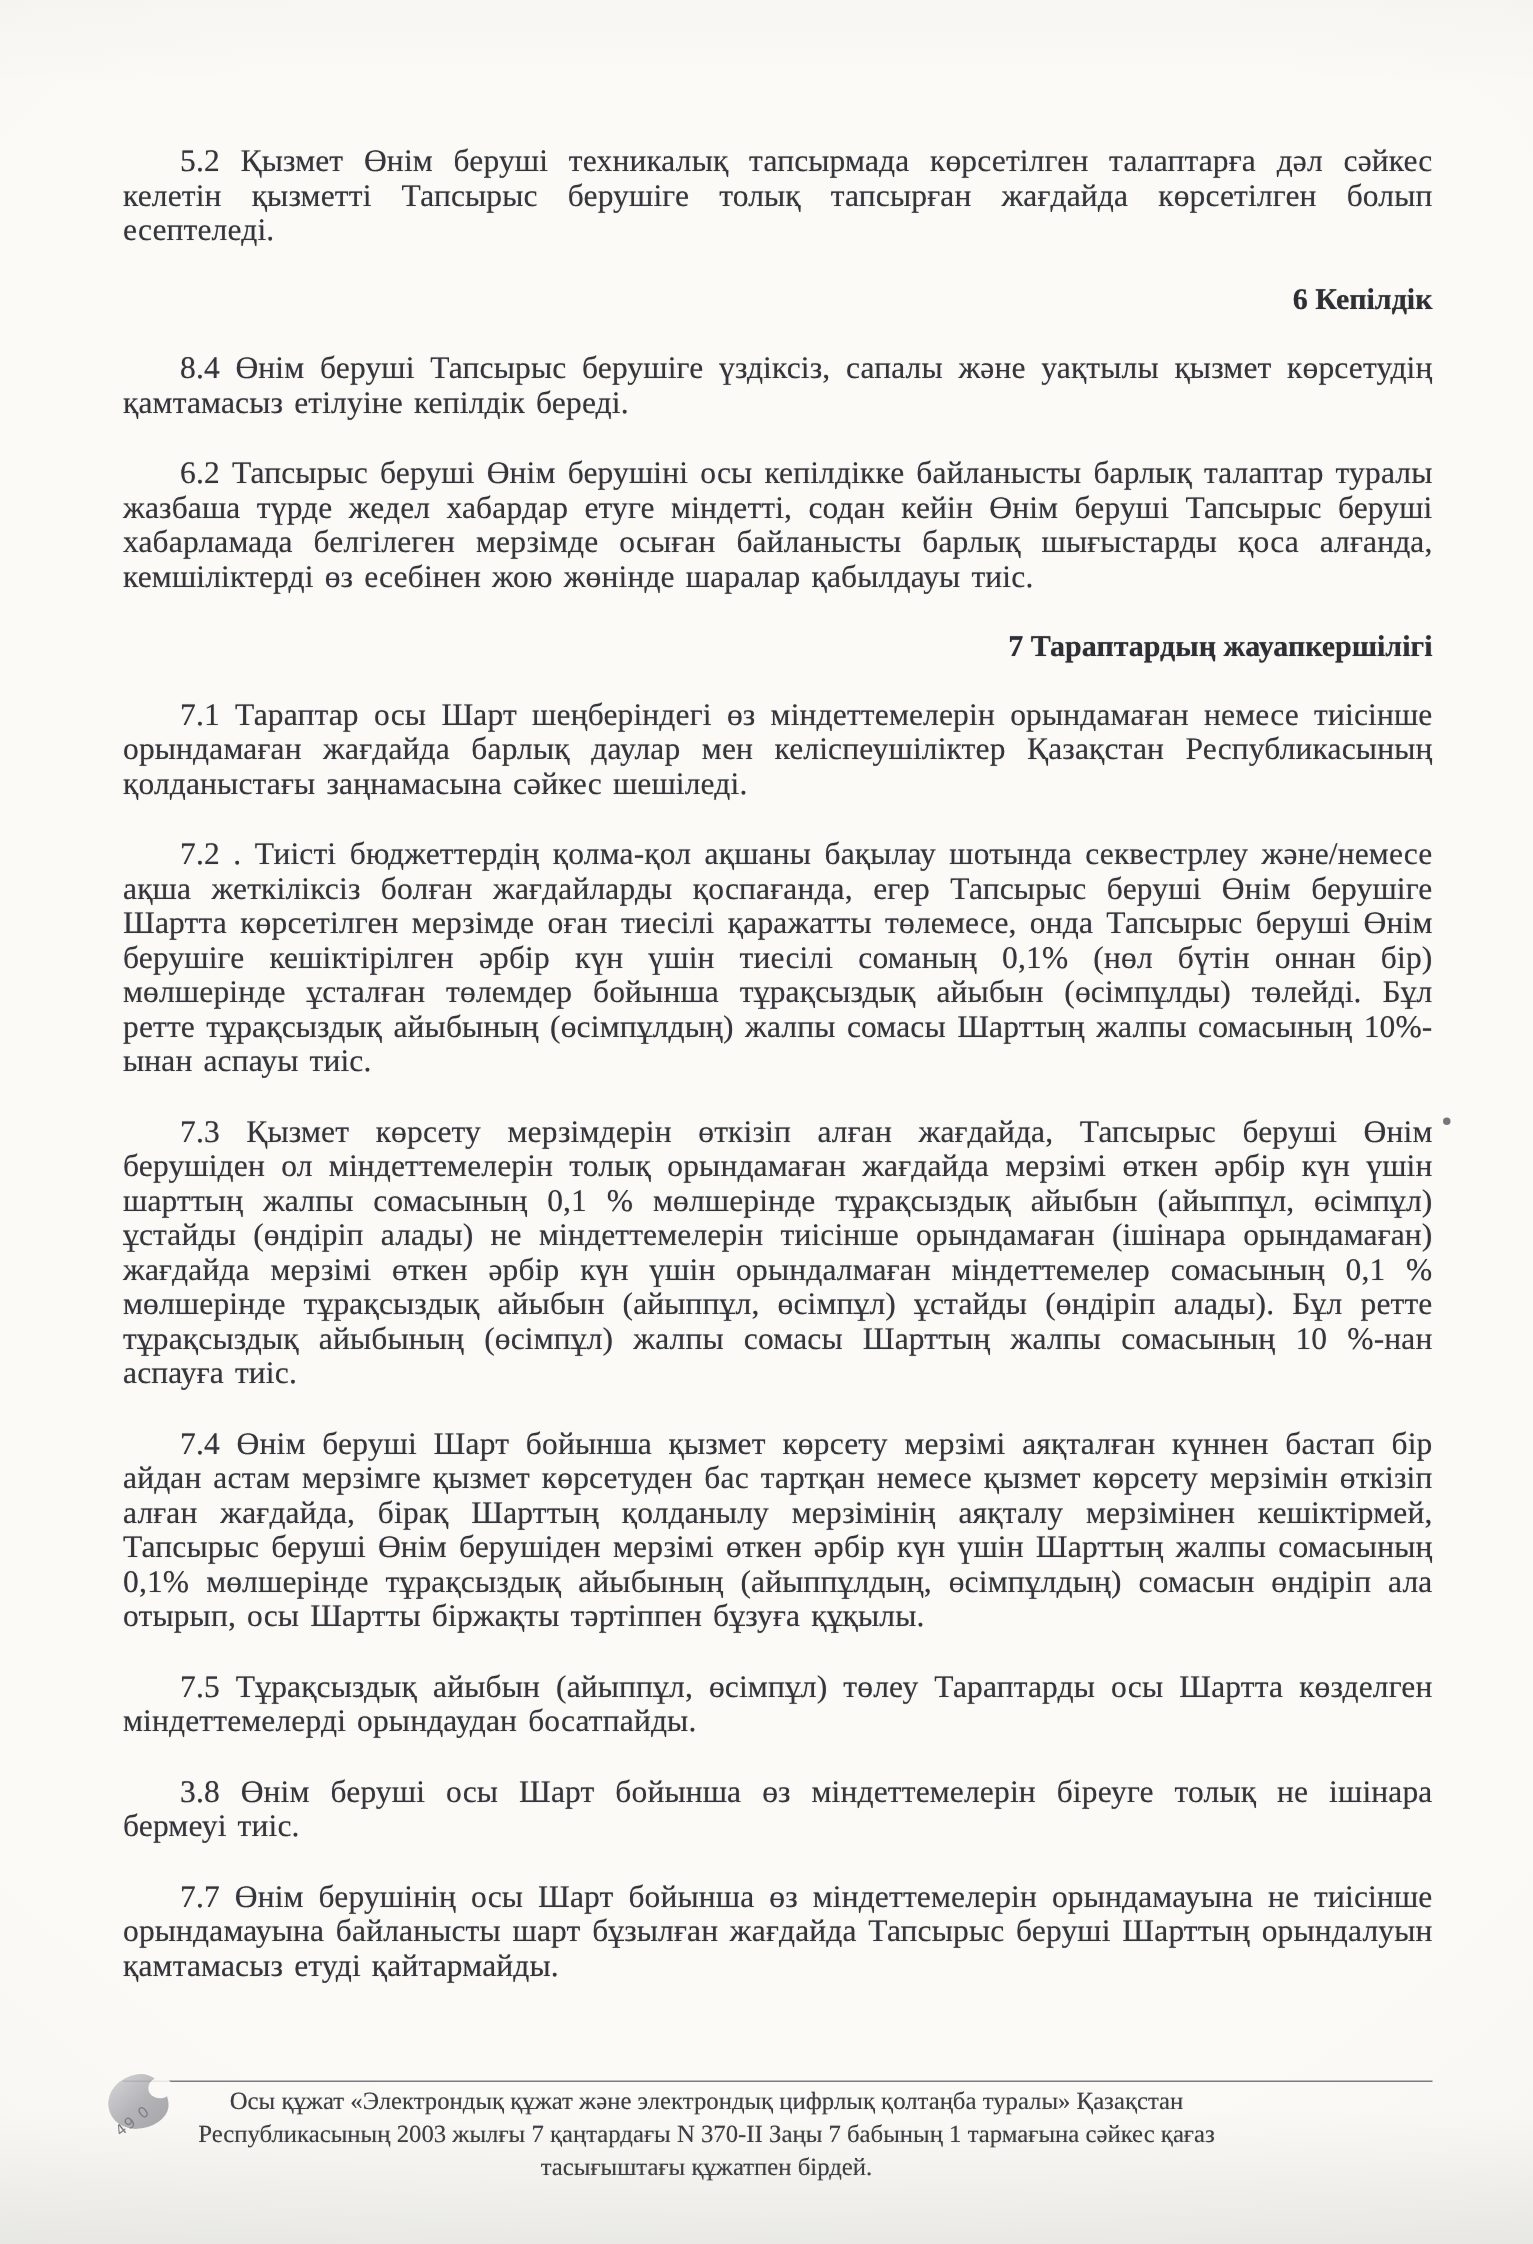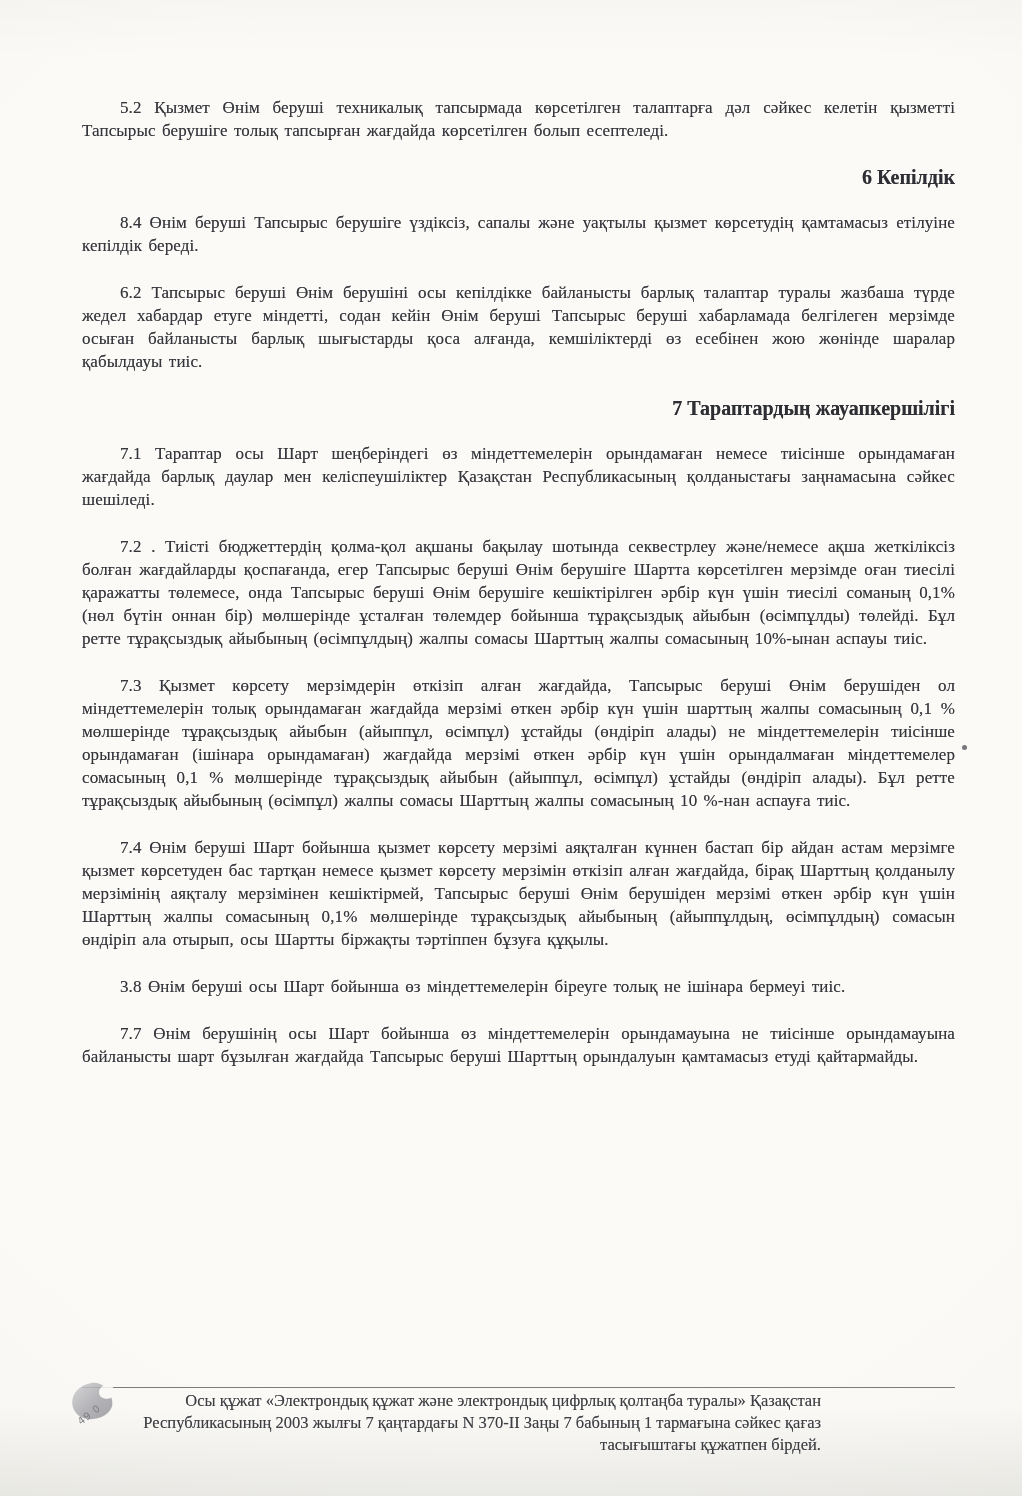--- a/index.html
+++ b/index.html
@@ -20,21 +20,21 @@
     color: #35363c;
   }
   .doc-body {
     position: absolute;
     left: 82px;
     top: 96px;
     width: 873px;
   }
   .doc-body p.paragraph {
     margin: 0 0 24px 0;
-    font-size: 17px;
+    font-size: 21px;
     line-height: 23px;
     text-align: justify;
     text-indent: 38px;
     word-spacing: 2px;
     letter-spacing: 0.1px;
     color: #35363c;
     text-shadow: 0 0 0.6px rgba(55,55,62,0.55);
   }
   .doc-body h2.heading {
     margin: 4px 0 22px 0;
@@ -54,21 +54,21 @@
     border-top: 1.5px solid #64656a;
     opacity: 0.85;
   }
   .footer-text {
     position: absolute;
     left: 121px;
     top: 1390px;
     width: 700px;
     font-size: 16.5px;
     line-height: 22px;
-    text-align: right;
+    text-align: center;
     color: #3e3f44;
     text-shadow: 0 0 0.5px rgba(62,63,68,0.5);
   }
   .seal {
     position: absolute;
     left: 70px;
     top: 1381px;
     width: 46px;
     height: 50px;
   }
@@ -122,20 +122,21 @@
   <div class="doc-body">
       <p class="paragraph">5.2 Қызмет Өнім беруші техникалық тапсырмада көрсетілген талаптарға дәл сәйкес келетін қызметті Тапсырыс берушіге толық тапсырған жағдайда көрсетілген болып есептеледі.</p>
       <h2 class="heading">6 Кепілдік</h2>
       <p class="paragraph">8.4 Өнім беруші Тапсырыс берушіге үздіксіз, сапалы және уақтылы қызмет көрсетудің қамтамасыз етілуіне кепілдік береді.</p>
       <p class="paragraph">6.2 Тапсырыс беруші Өнім берушіні осы кепілдікке байланысты барлық талаптар туралы жазбаша түрде жедел хабардар етуге міндетті, содан кейін Өнім беруші Тапсырыс беруші хабарламада белгілеген мерзімде осыған байланысты барлық шығыстарды қоса алғанда, кемшіліктерді өз есебінен жою жөнінде шаралар қабылдауы тиіс.</p>
       <h2 class="heading">7 Тараптардың жауапкершілігі</h2>
       <p class="paragraph">7.1 Тараптар осы Шарт шеңберіндегі өз міндеттемелерін орындамаған немесе тиісінше орындамаған жағдайда барлық даулар мен келіспеушіліктер Қазақстан Республикасының қолданыстағы заңнамасына сәйкес шешіледі.</p>
       <p class="paragraph">7.2 . Тиісті бюджеттердің қолма-қол ақшаны бақылау шотында секвестрлеу және/немесе ақша жеткіліксіз болған жағдайларды қоспағанда, егер Тапсырыс беруші Өнім берушіге Шартта көрсетілген мерзімде оған тиесілі қаражатты төлемесе, онда Тапсырыс беруші Өнім берушіге кешіктірілген әрбір күн үшін тиесілі соманың 0,1% (нөл бүтін оннан бір) мөлшерінде ұсталған төлемдер бойынша тұрақсыздық айыбын (өсімпұлды) төлейді. Бұл ретте тұрақсыздық айыбының (өсімпұлдың) жалпы сомасы Шарттың жалпы сомасының 10%-ынан аспауы тиіс.</p>
       <p class="paragraph">7.3 Қызмет көрсету мерзімдерін өткізіп алған жағдайда, Тапсырыс беруші Өнім берушіден ол міндеттемелерін толық орындамаған жағдайда мерзімі өткен әрбір күн үшін шарттың жалпы сомасының 0,1 % мөлшерінде тұрақсыздық айыбын (айыппұл, өсімпұл) ұстайды (өндіріп алады) не міндеттемелерін тиісінше орындамаған (ішінара орындамаған) жағдайда мерзімі өткен әрбір күн үшін орындалмаған міндеттемелер сомасының 0,1 % мөлшерінде тұрақсыздық айыбын (айыппұл, өсімпұл) ұстайды (өндіріп алады). Бұл ретте тұрақсыздық айыбының (өсімпұл) жалпы сомасы Шарттың жалпы сомасының 10 %-нан аспауға тиіс.</p>
       <p class="paragraph">7.4 Өнім беруші Шарт бойынша қызмет көрсету мерзімі аяқталған күннен бастап бір айдан астам мерзімге қызмет көрсетуден бас тартқан немесе қызмет көрсету мерзімін өткізіп алған жағдайда, бірақ Шарттың қолданылу мерзімінің аяқталу мерзімінен кешіктірмей, Тапсырыс беруші Өнім берушіден мерзімі өткен әрбір күн үшін Шарттың жалпы сомасының 0,1% мөлшерінде тұрақсыздық айыбының (айыппұлдың, өсімпұлдың) сомасын өндіріп ала отырып, осы Шартты біржақты тәртіппен бұзуға құқылы.</p>
+      <p class="paragraph">7.5 Тұрақсыздық айыбын (айыппұл, өсімпұл) төлеу Тараптарды осы Шартта көзделген міндеттемелерді орындаудан босатпайды.</p>
       <p class="paragraph">3.8 Өнім беруші осы Шарт бойынша өз міндеттемелерін біреуге толық не ішінара бермеуі тиіс.</p>
       <p class="paragraph">7.7 Өнім берушінің осы Шарт бойынша өз міндеттемелерін орындамауына не тиісінше орындамауына байланысты шарт бұзылған жағдайда Тапсырыс беруші Шарттың орындалуын қамтамасыз етуді қайтармайды.</p>
     </div>
 
   <div class="footer-rule"></div>
 
   <div class="seal">
     <div class="blob"></div>
     <span class="seal-digits">49 0</span>
   </div>

